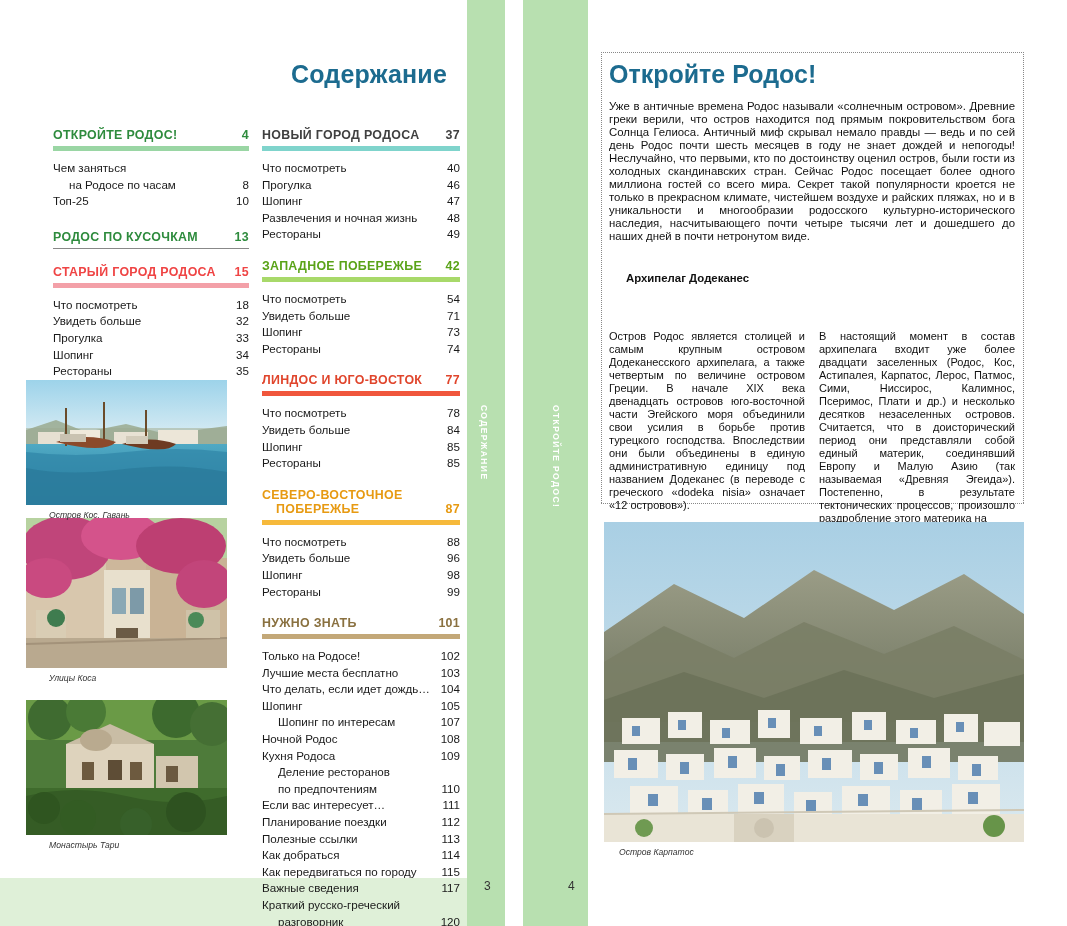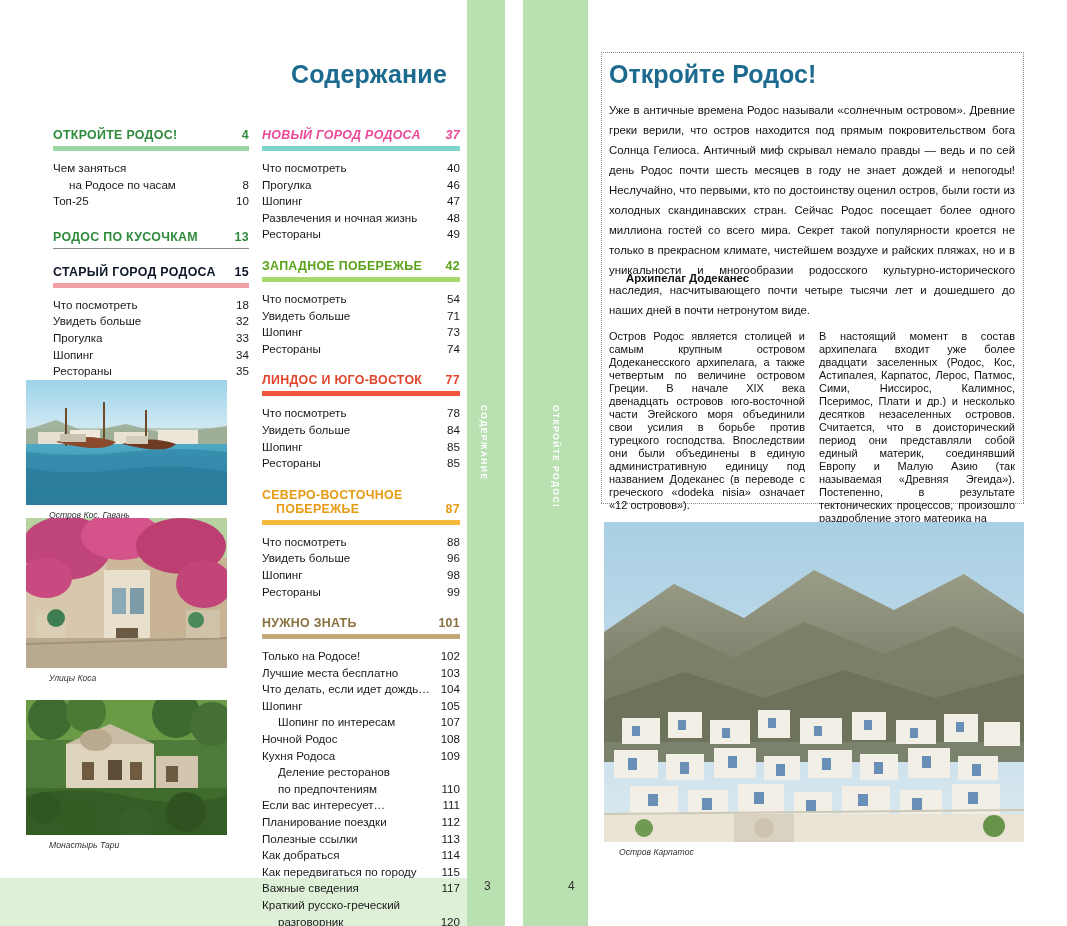--- a/index.html
+++ b/index.html
@@ -181,21 +181,21 @@
     left: 601px; top: 52px;
     height: 451px;
     border-left: 1px dotted #888;
   }
   .r-intro {
     position: absolute;
     left: 609px;
     top: 100px;
     width: 406px;
     font-size: 11.4px;
-    line-height: 20px;
+    line-height: 13px;
     text-align: justify;
     color: #111;
   }
   .r-sub {
     position: absolute;
     left: 626px;
     top: 272px;
     font-size: 11.4px;
     font-weight: bold;
     color: #111;
@@ -284,21 +284,21 @@
       <div class="sec-head" style="color:#2e8b3d;">
         <span class="txt">РОДОС ПО КУСОЧКАМ</span>
         <span class="pg">13</span>
       </div>
       <div style="height:1px;background:#888;margin-top:4px;"></div>
     </div>
 
     <div class="gap-md"></div>
 
     <div class="sec">
-      <div class="sec-head" style="color:#0f172a;">
+      <div class="sec-head" style="color:#ef4444;">
         <span class="txt">СТАРЫЙ ГОРОД РОДОСА</span>
         <span class="pg">15</span>
       </div>
       <div class="rule" style="background:#f3a0a8;"></div>
       <div class="entry">
         <span class="lbl">Что посмотреть</span>
         <span class="pg">18</span>
       </div>
       <div class="entry">
         <span class="lbl">Увидеть больше</span>
@@ -315,21 +315,21 @@
       <div class="entry">
         <span class="lbl">Рестораны</span>
         <span class="pg">35</span>
       </div>
     </div>
   </div>
 
   <div class="col col-b">
 
     <div class="sec">
-      <div class="sec-head" style="color:#ec4899;font-style:italic;">
+      <div class="sec-head" style="color:#404040;">
         <span class="txt">НОВЫЙ ГОРОД РОДОСА</span>
         <span class="pg">37</span>
       </div>
       <div class="rule" style="background:#7fd4cc;"></div>
       <div class="entry">
           <span class="lbl">Что посмотреть</span>
           <span class="pg">40</span>
         </div>
       <div class="entry">
           <span class="lbl">Прогулка</span>

